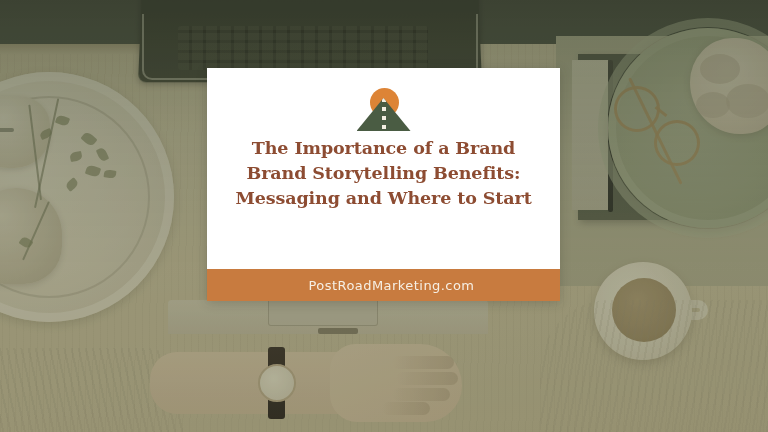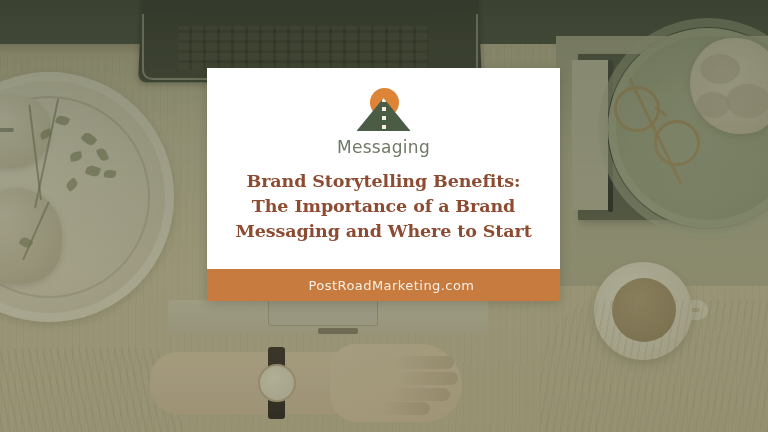--- a/index.html
+++ b/index.html
@@ -435,25 +435,24 @@
   <div class="card">
 
     <div class="card-body">
 
       <div class="logo-mark">
         <span class="logo-sun"></span>
         <span class="logo-road"></span>
         <span class="logo-lane"></span>
       </div>
 
-      <div class="logo-word">Messaging</div>
 
       <h1 class="headline">
+        <span class="headline-line">The Importance of a Brand</span>
         <span class="headline-line">Brand Storytelling Benefits:</span>
-        <span class="headline-line">The Importance of a Brand</span>
         <span class="headline-line">Messaging and Where to Start</span>
       </h1>
     </div>
 
     <div class="card-footer">
       <span class="card-footer-url">PostRoadMarketing.com</span>
     </div>
   </div>
 
 </div>

